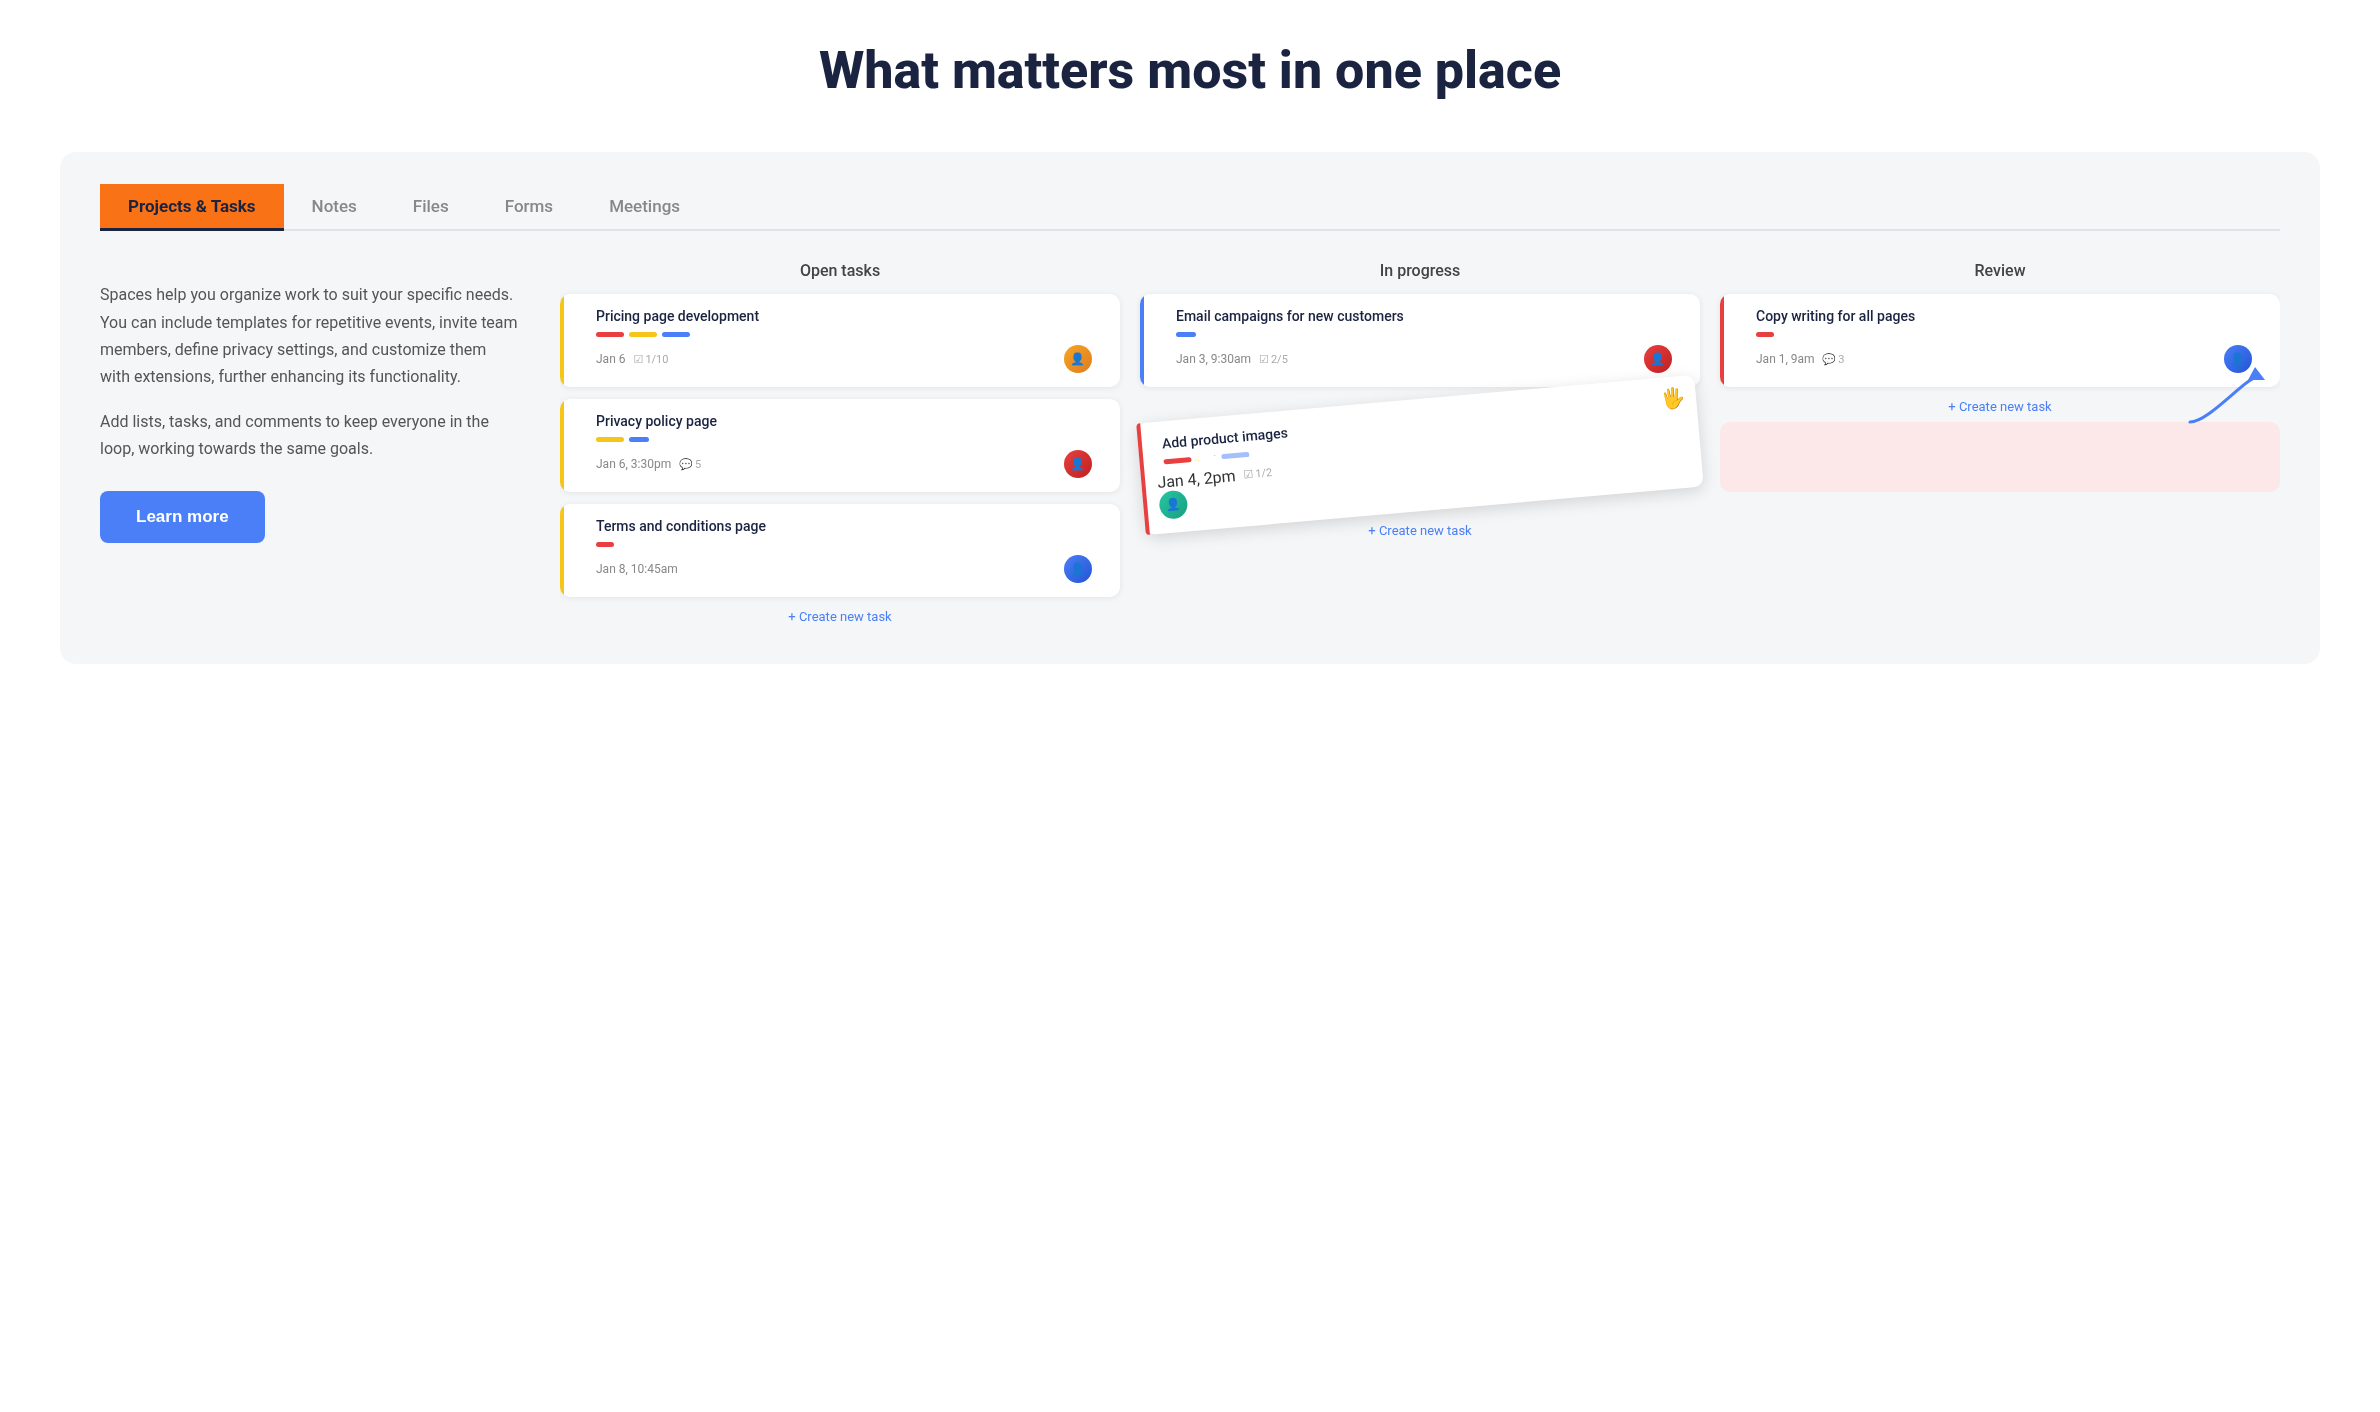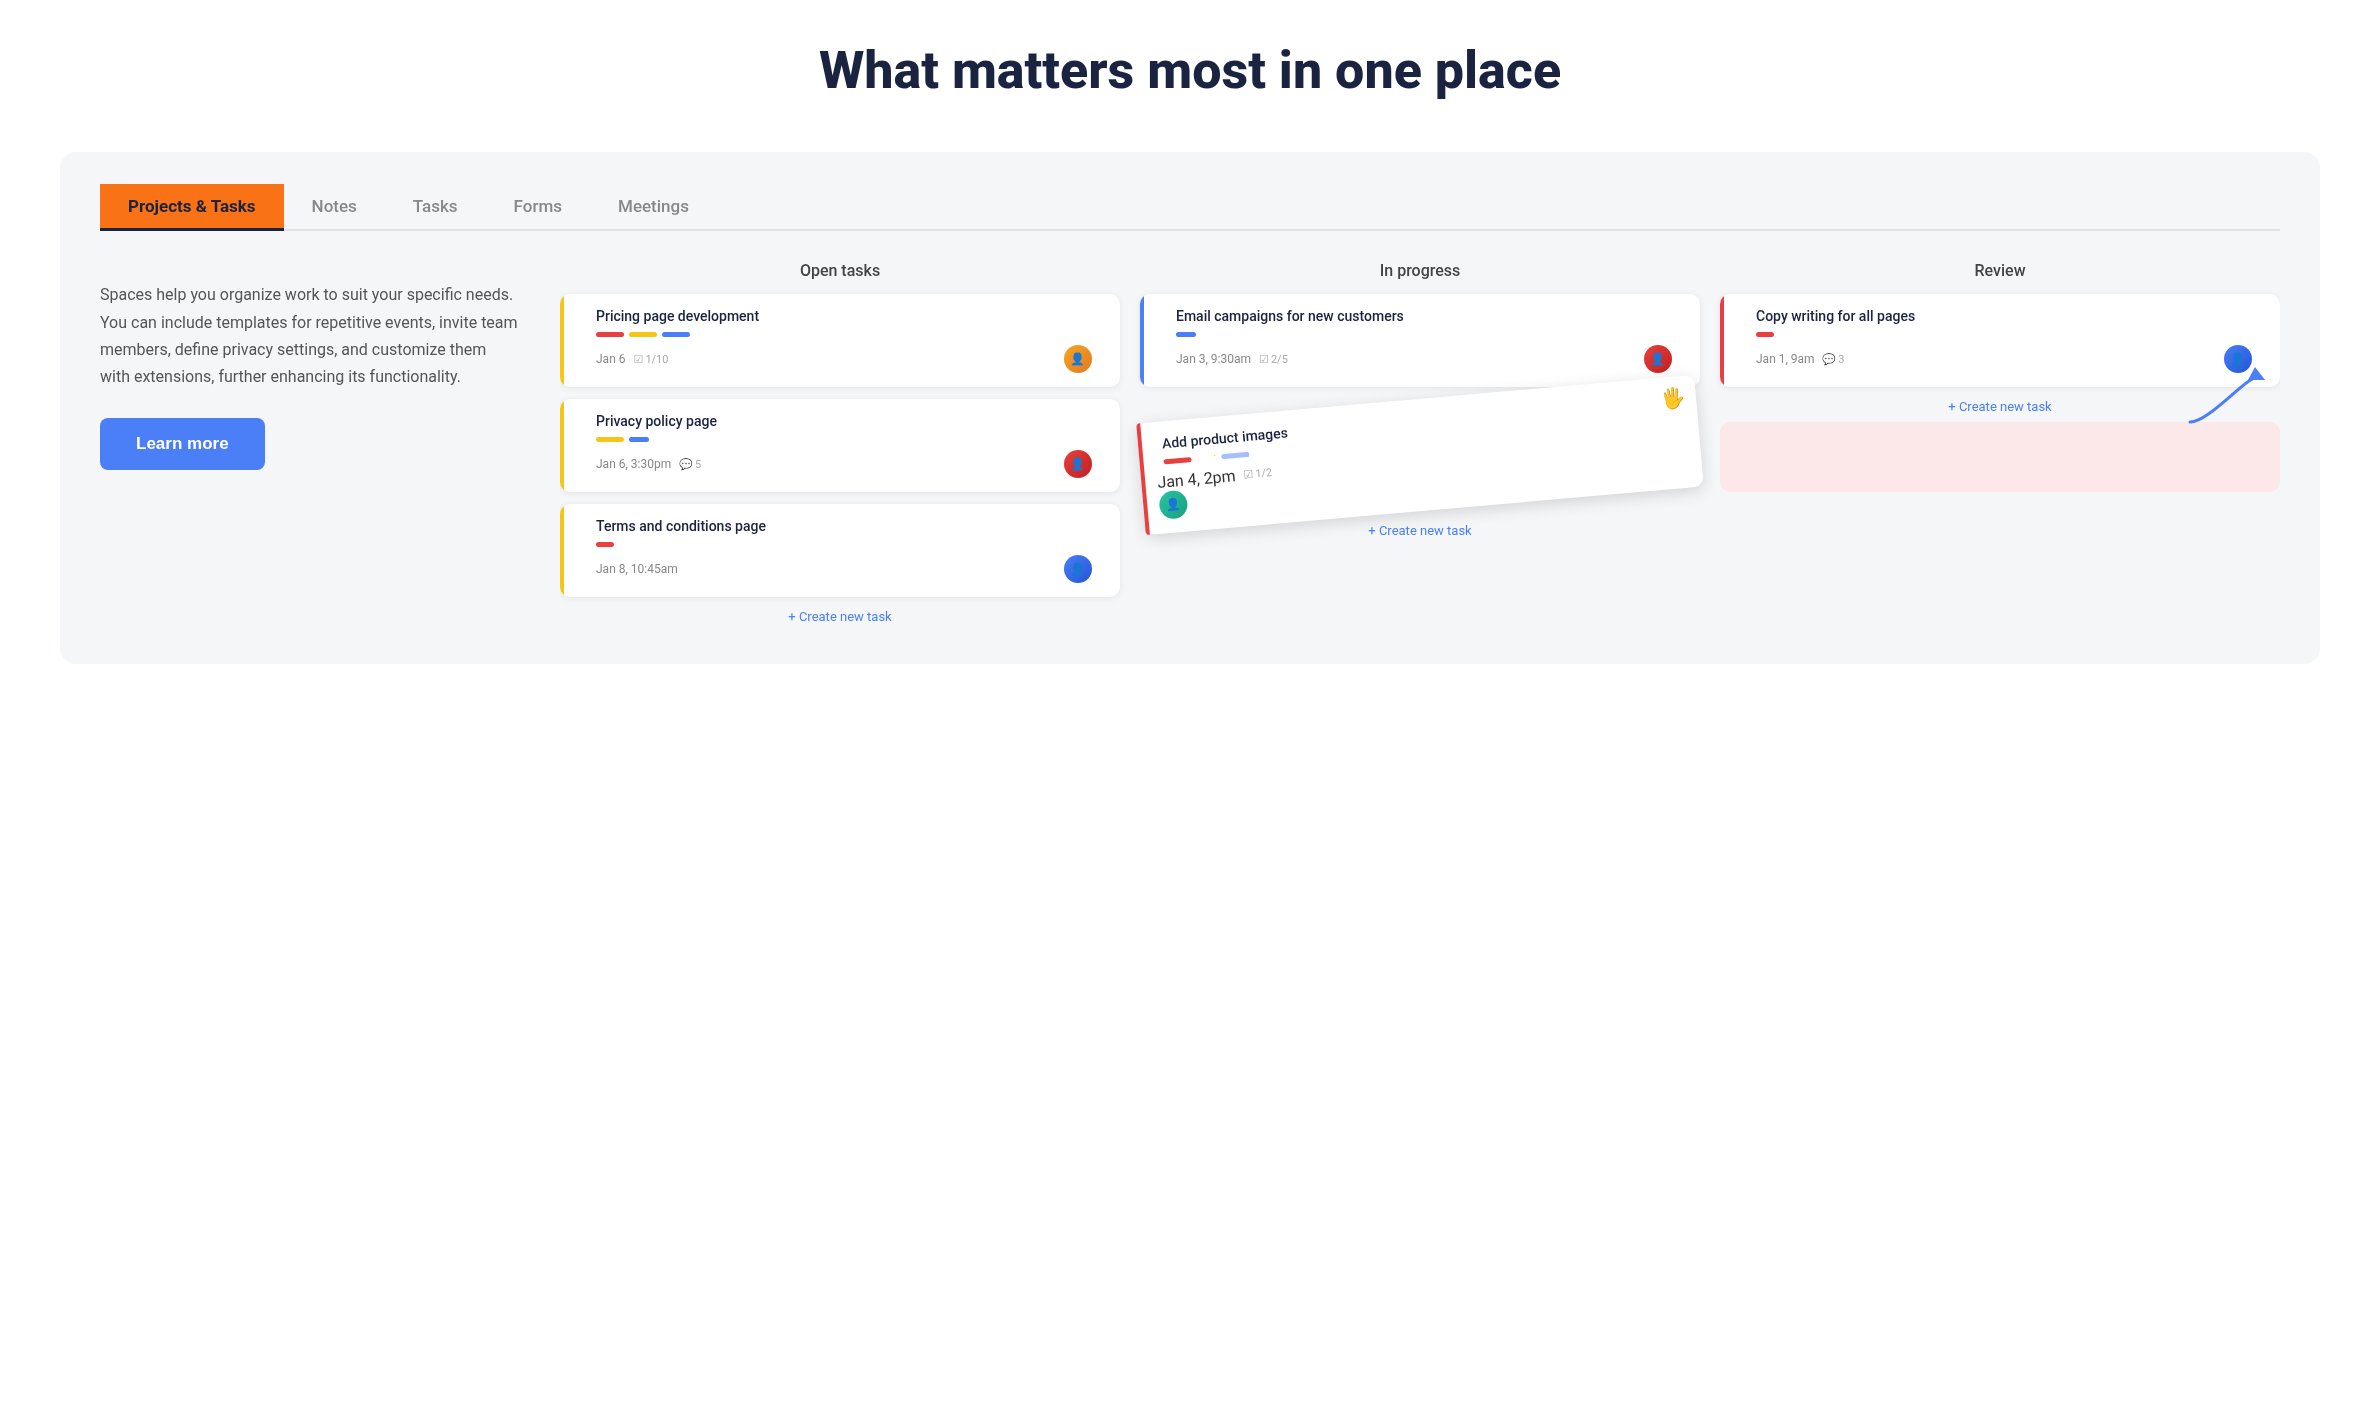--- a/index.html
+++ b/index.html
@@ -232,29 +232,30 @@
   </style>
 </head>
 <body>
 
 <h1 class="page-title">What matters most in one place</h1>
 
 <div class="tabs-container">
   <div class="tabs">
     <div class="tab active">Projects &amp; Tasks</div>
     <div class="tab">Notes</div>
-    <div class="tab">Tasks</div>
+    <div class="tab">Files</div>
     <div class="tab">Forms</div>
     <div class="tab">Meetings</div>
   </div>
 
   <div class="content-area">
 
     <div class="left-panel">
       <p>Spaces help you organize work to suit your specific needs. You can include templates for repetitive events, invite team members, define privacy settings, and customize them with extensions, further enhancing its functionality.</p>
+      <p>Add lists, tasks, and comments to keep everyone in the loop, working towards the same goals.</p>
       <button class="learn-more-btn">Learn more</button>
     </div>
 
     <div class="tasks-columns">
 
       <div class="task-column">
         <div class="column-title">Open tasks</div>
 
         <div class="task-card">
           <div class="side-bar" style="background:#f5c518;"></div>

